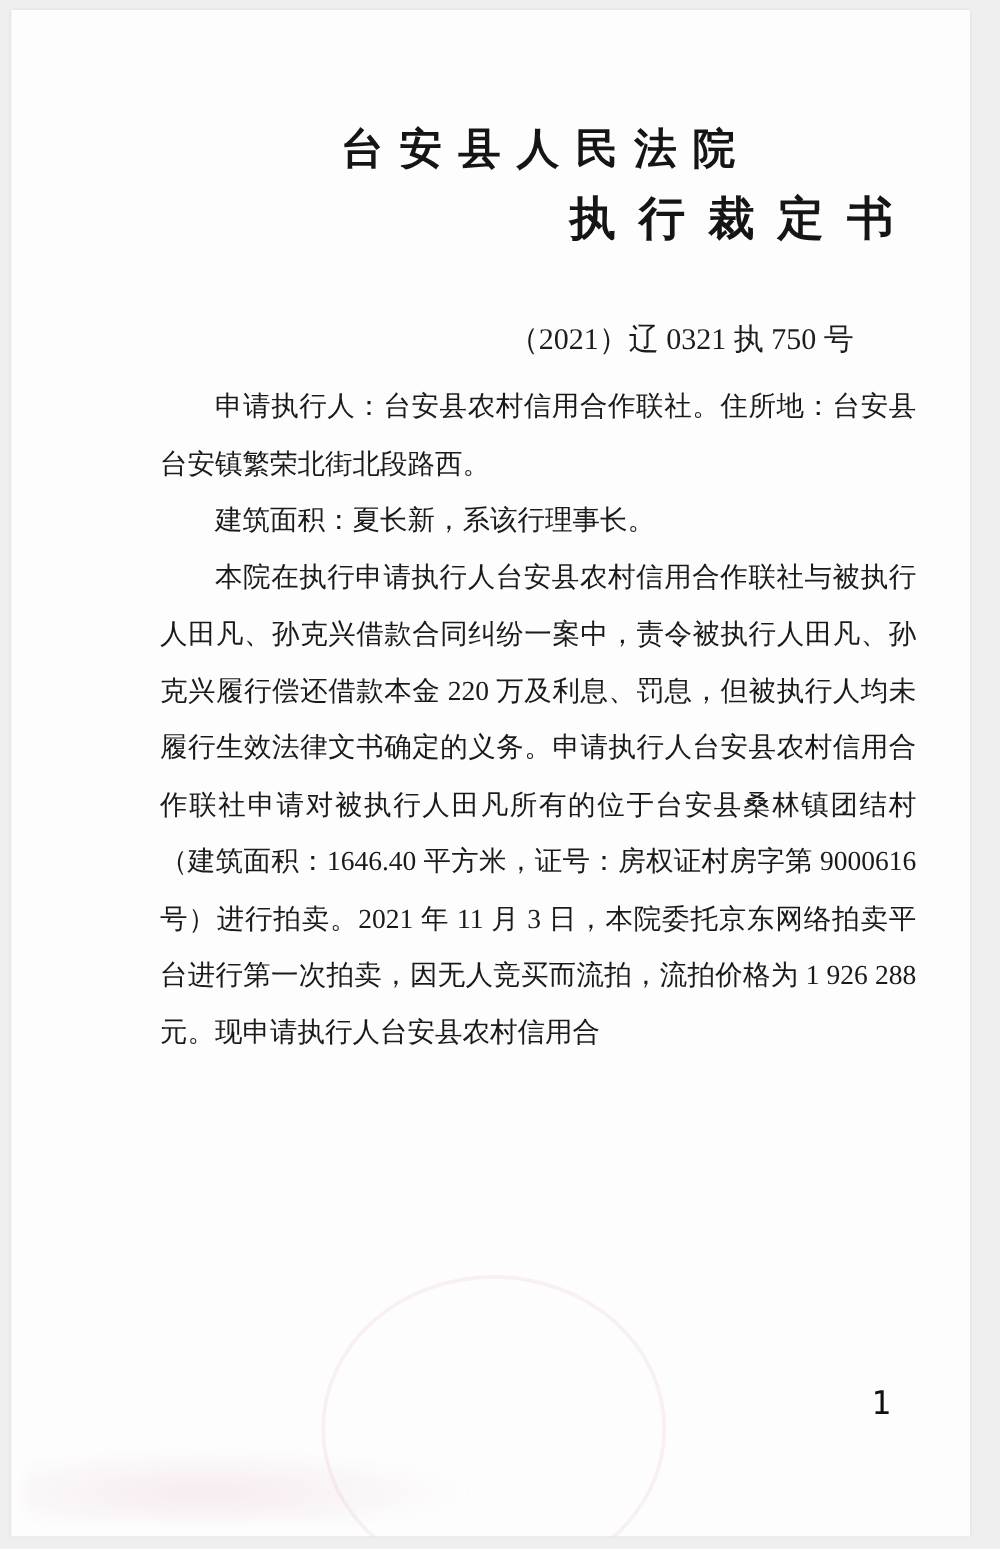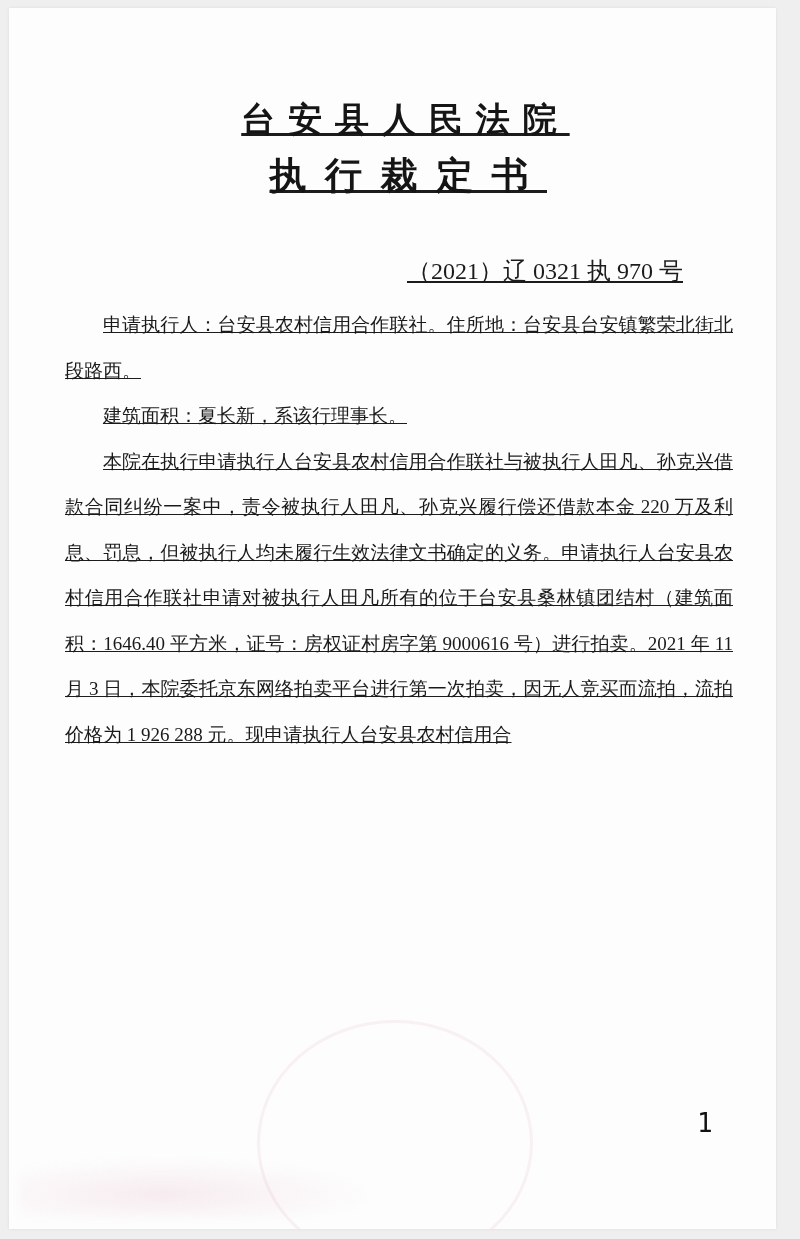--- a/index.html
+++ b/index.html
@@ -19,56 +19,55 @@
     left: 9px;
     top: 8px;
     width: 767px;
     height: 1221px;
     background: #fdfdfd;
     box-shadow: 0 0 3px rgba(0,0,0,0.08);
     overflow: hidden;
   }
   .content {
     position: relative;
-    padding: 92px 43px 0 56px;
+    padding: 92px 43px 0 119px;
     color: #1c1c1c;
-    text-decoration: underline;
   }
   .court-name {
     text-align: center;
     font-size: 34px;
     font-weight: bold;
     letter-spacing: 0.38em;
     text-indent: 0.38em; 
     line-height: 1.2;
     margin: 0;
     color: #151515;
   }
   .doc-type {
-    text-align: center;
+    text-align: right;
     font-size: 37px;
     font-weight: bold;
     letter-spacing: 0.5em;
     text-indent: 0.5em;
     line-height: 1.2;
     margin: 13px 0 0 0;
     color: #151515;
   }
   .case-number {
     text-align: right;
     font-size: 24px;
     margin: 57px 50px 0 0;
     color: #1c1c1c;
   }
   .body-text {
     margin-top: 15px;
   }
   .body-text p {
     margin: 0;
-    font-size: 19px;
+    font-size: 22px;
     line-height: 45.5px;
     text-align: justify;
     text-justify: inter-ideograph;
     text-indent: 2em;
     color: #1a1a1a;
   }
   .page-number {
     position: absolute;
     left: 688px;
     top: 1100px;
@@ -98,21 +97,21 @@
     pointer-events: none;
   }
 </style>
 </head>
 <body>
 
 <div class="page">
   <div class="content">
     <h1 class="court-name">台安县人民法院</h1>
     <h2 class="doc-type">执行裁定书</h2>
-    <div class="case-number">（2021）辽 0321 执 970 号</div>
+    <div class="case-number">（2021）辽 0321 执 750 号</div>
     <div class="body-text">
         <p>申请执行人：台安县农村信用合作联社。住所地：台安县台安镇繁荣北街北段路西。</p>
         <p>建筑面积：夏长新，系该行理事长。</p>
         <p>本院在执行申请执行人台安县农村信用合作联社与被执行人田凡、孙克兴借款合同纠纷一案中，责令被执行人田凡、孙克兴履行偿还借款本金 220 万及利息、罚息，但被执行人均未履行生效法律文书确定的义务。申请执行人台安县农村信用合作联社申请对被执行人田凡所有的位于台安县桑林镇团结村（建筑面积：1646.40 平方米，证号：房权证村房字第 9000616 号）进行拍卖。2021 年 11 月 3 日，本院委托京东网络拍卖平台进行第一次拍卖，因无人竞买而流拍，流拍价格为 1 926 288 元。现申请执行人台安县农村信用合</p>
       </div>
   </div>
 
   <div class="stamp-arc"></div>
   <div class="smudge"></div>
 

